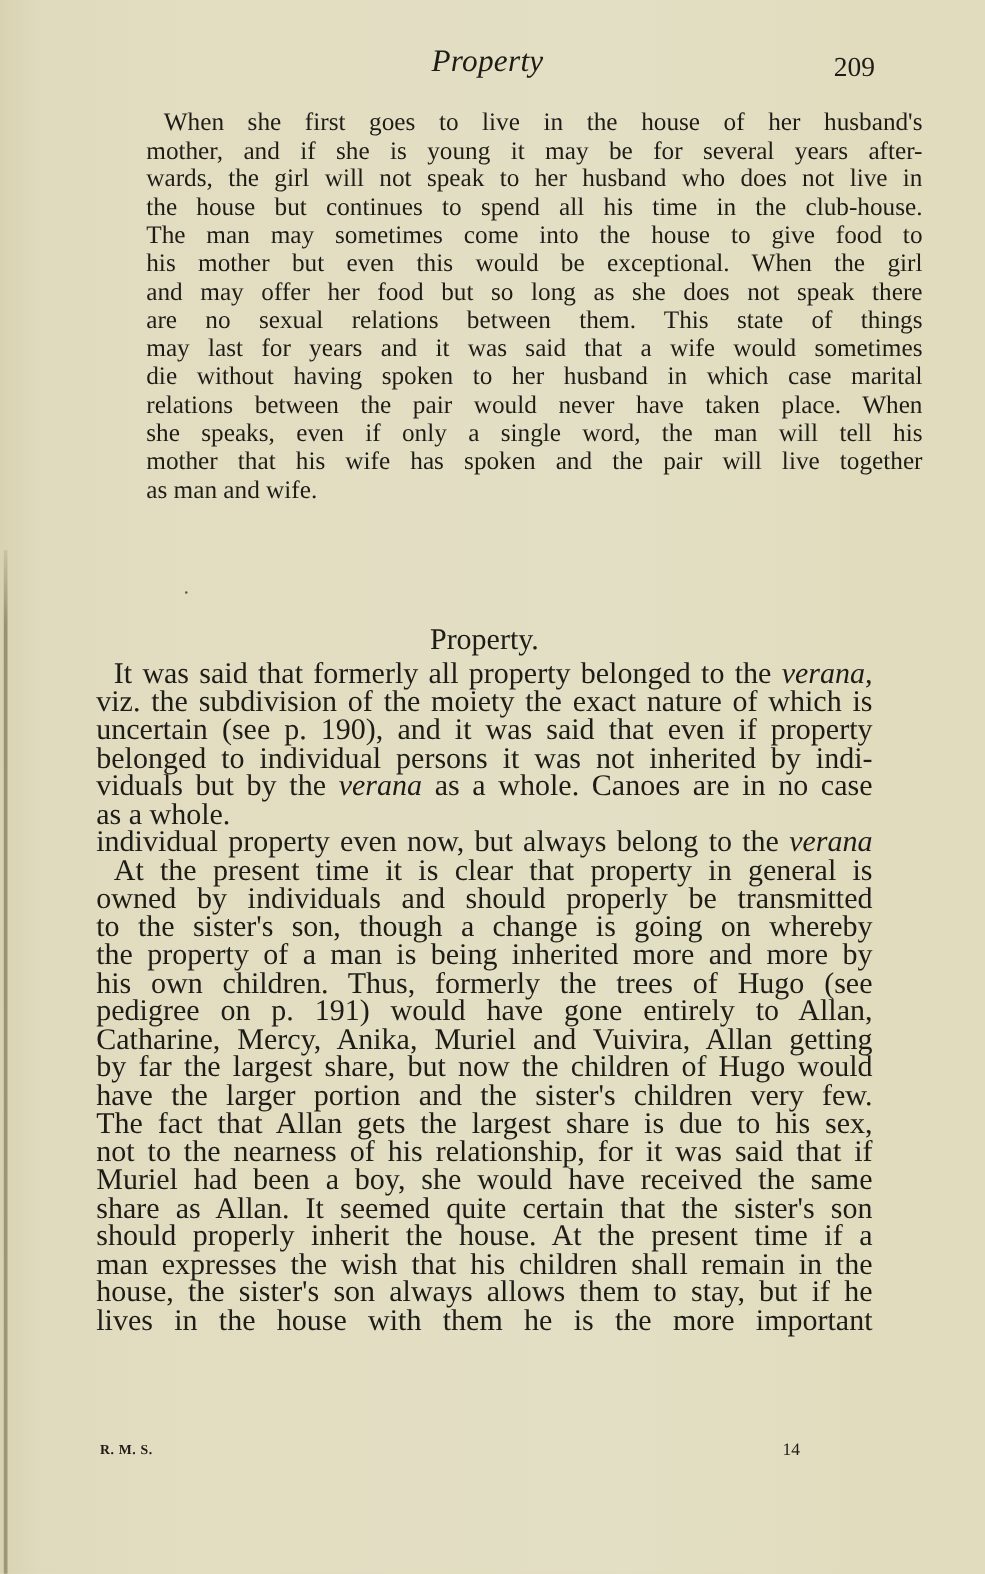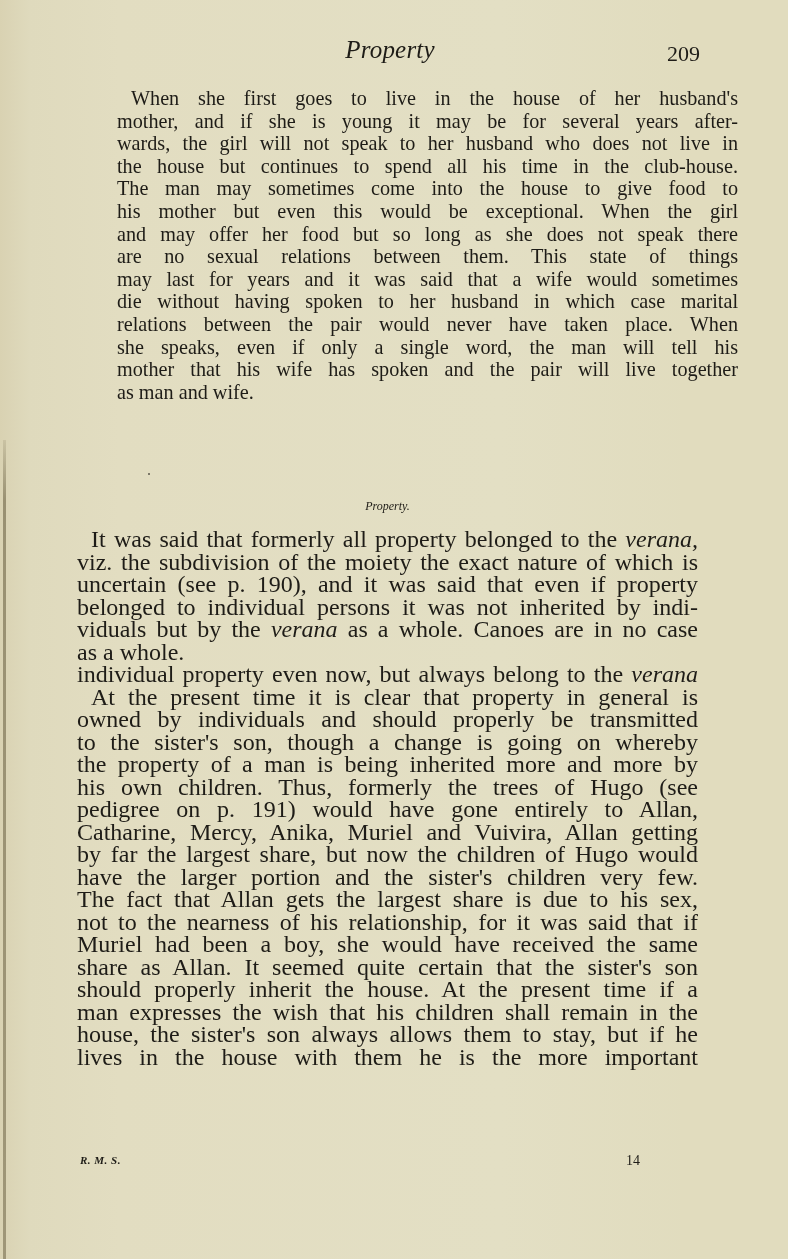--- a/index.html
+++ b/index.html
@@ -74,22 +74,21 @@
     }
     .line.first {
       padding-left: 14px;
     }
     .section-heading {
       position: absolute;
       top: 499px;
       left: 77px;
       width: 621px;
       text-align: center;
-      font-style: italic;
-      font-size: 12px;
+      font-size: 24px;
     }
     .body-text-2 {
       position: absolute;
       left: 77px;
       top: 528px;
       width: 621px;
       font-size: 24px;
       line-height: 22.5px;
     }
     .body-text-2 .line {
@@ -106,21 +105,20 @@
       height: 20px;
       font-size: 12px;
     }
     .signature {
       position: absolute;
       left: 0;
       top: 0;
       font-weight: bold;
       font-size: 11px;
       letter-spacing: 0.5px;
-      font-style: italic;
     }
     .signature-num {
       position: absolute;
       right: 0;
       top: -1px;
       font-size: 14px;
     }
     .dot-mark {
       position: absolute;
       left: 148px;

